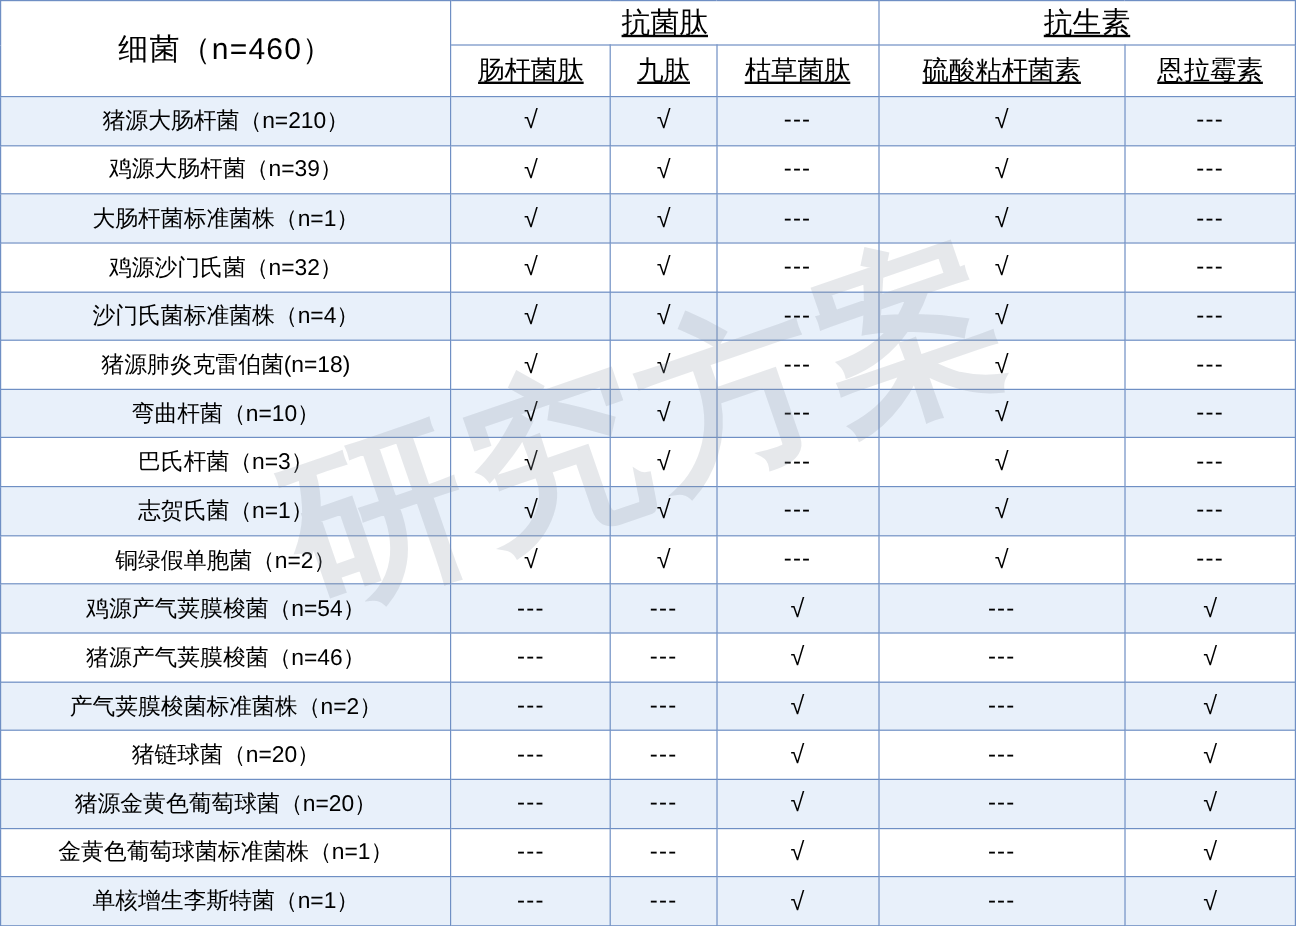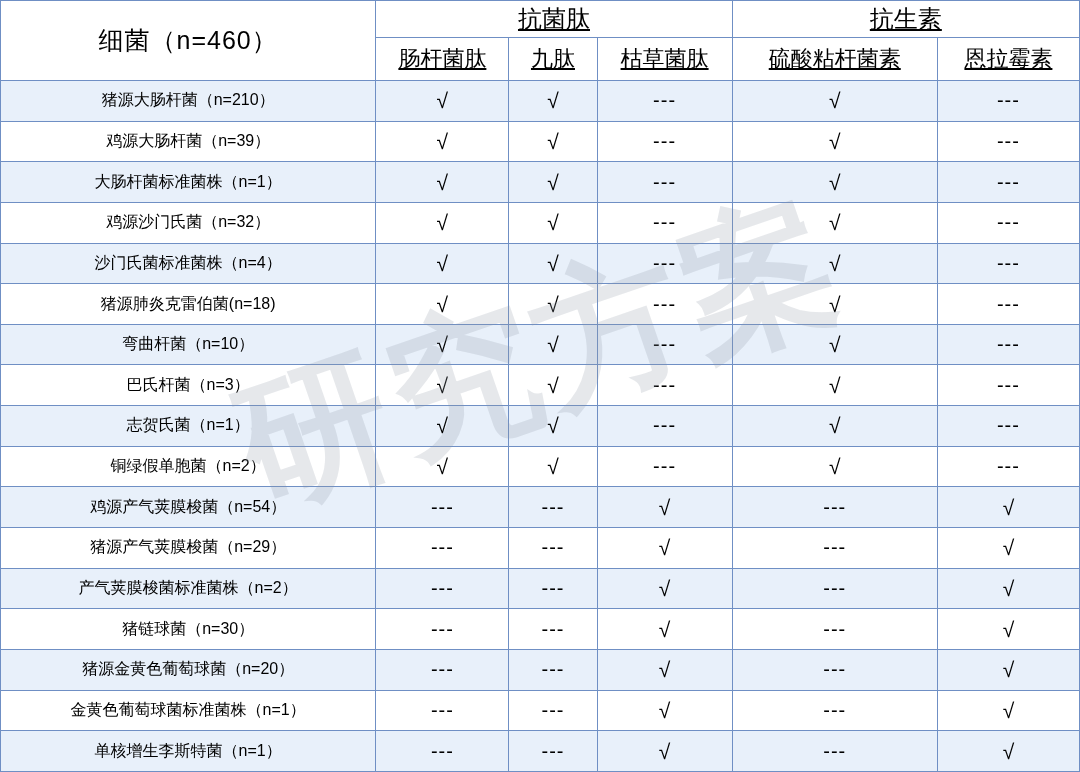--- a/index.html
+++ b/index.html
@@ -52,21 +52,21 @@
     height: 36px;
     text-decoration: underline;
   }
   .hdr-sub {
     font-size: 22px;
     font-weight: bold;
     height: 42px;
     text-decoration: underline;
   }
   .row-name {
-    font-size: 16px;
+    font-size: 19px;
     white-space: nowrap;
   }
   .cell-val {
     font-size: 20px;
   }
   .tick {
     font-size: 21px;
     line-height: 1;
   }
   .dash {
@@ -211,37 +211,37 @@
         </tr>
         <tr class="shade">
           <td class="row-name">鸡源产气荚膜梭菌（n=54）</td>
           <td class="cell-val dash">---</td>
           <td class="cell-val dash">---</td>
           <td class="cell-val tick">√</td>
           <td class="cell-val dash">---</td>
           <td class="cell-val tick">√</td>
         </tr>
         <tr class="plain">
-          <td class="row-name">猪源产气荚膜梭菌（n=29）</td>
+          <td class="row-name">猪源产气荚膜梭菌（n=46）</td>
           <td class="cell-val dash">---</td>
           <td class="cell-val dash">---</td>
           <td class="cell-val tick">√</td>
           <td class="cell-val dash">---</td>
           <td class="cell-val tick">√</td>
         </tr>
         <tr class="shade">
           <td class="row-name">产气荚膜梭菌标准菌株（n=2）</td>
           <td class="cell-val dash">---</td>
           <td class="cell-val dash">---</td>
           <td class="cell-val tick">√</td>
           <td class="cell-val dash">---</td>
           <td class="cell-val tick">√</td>
         </tr>
         <tr class="plain">
-          <td class="row-name">猪链球菌（n=30）</td>
+          <td class="row-name">猪链球菌（n=20）</td>
           <td class="cell-val dash">---</td>
           <td class="cell-val dash">---</td>
           <td class="cell-val tick">√</td>
           <td class="cell-val dash">---</td>
           <td class="cell-val tick">√</td>
         </tr>
         <tr class="shade">
           <td class="row-name">猪源金黄色葡萄球菌（n=20）</td>
           <td class="cell-val dash">---</td>
           <td class="cell-val dash">---</td>

